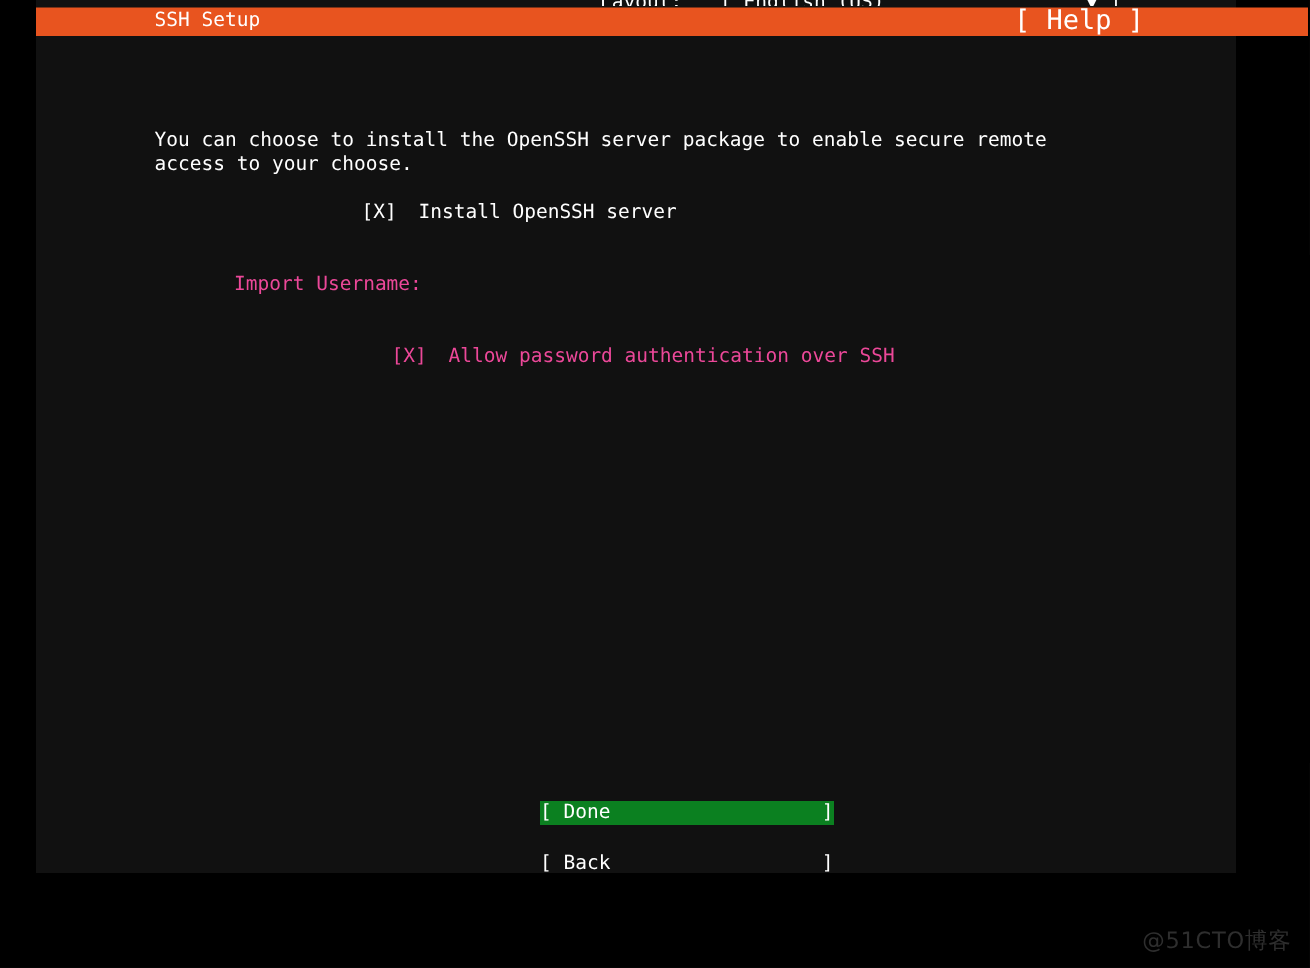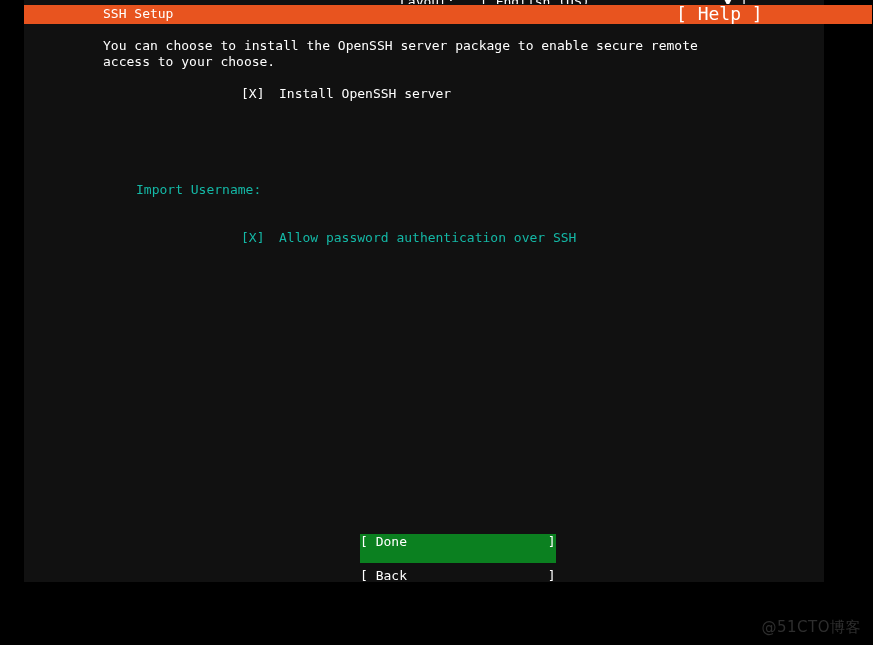--- a/index.html
+++ b/index.html
@@ -73,27 +73,27 @@
   
   .row {
     position: absolute;
     left: 0;
     width: 800px;
     height: 16px;
     font-size: 13px;
     line-height: 16px;
   }
   .cell { position: absolute; top: 0; }
-  .dim  { color: #14b8a6; }
-  .bright { color: #ffffff; }
+  .dim  { color: #ec4899; margin-left: 20px; }
+  .bright { color: #ffffff; margin-top: 48px; }
 
   
   .btn {
     position: absolute;
-    height: 29px;
+    height: 16px;
     font-size: 13px;
     line-height: 16px;
     white-space: pre;
   }
   .btn-selected {
     background: #0b8020;
     color: #ffffff;
   }
   .btn-plain {
     background: transparent;

